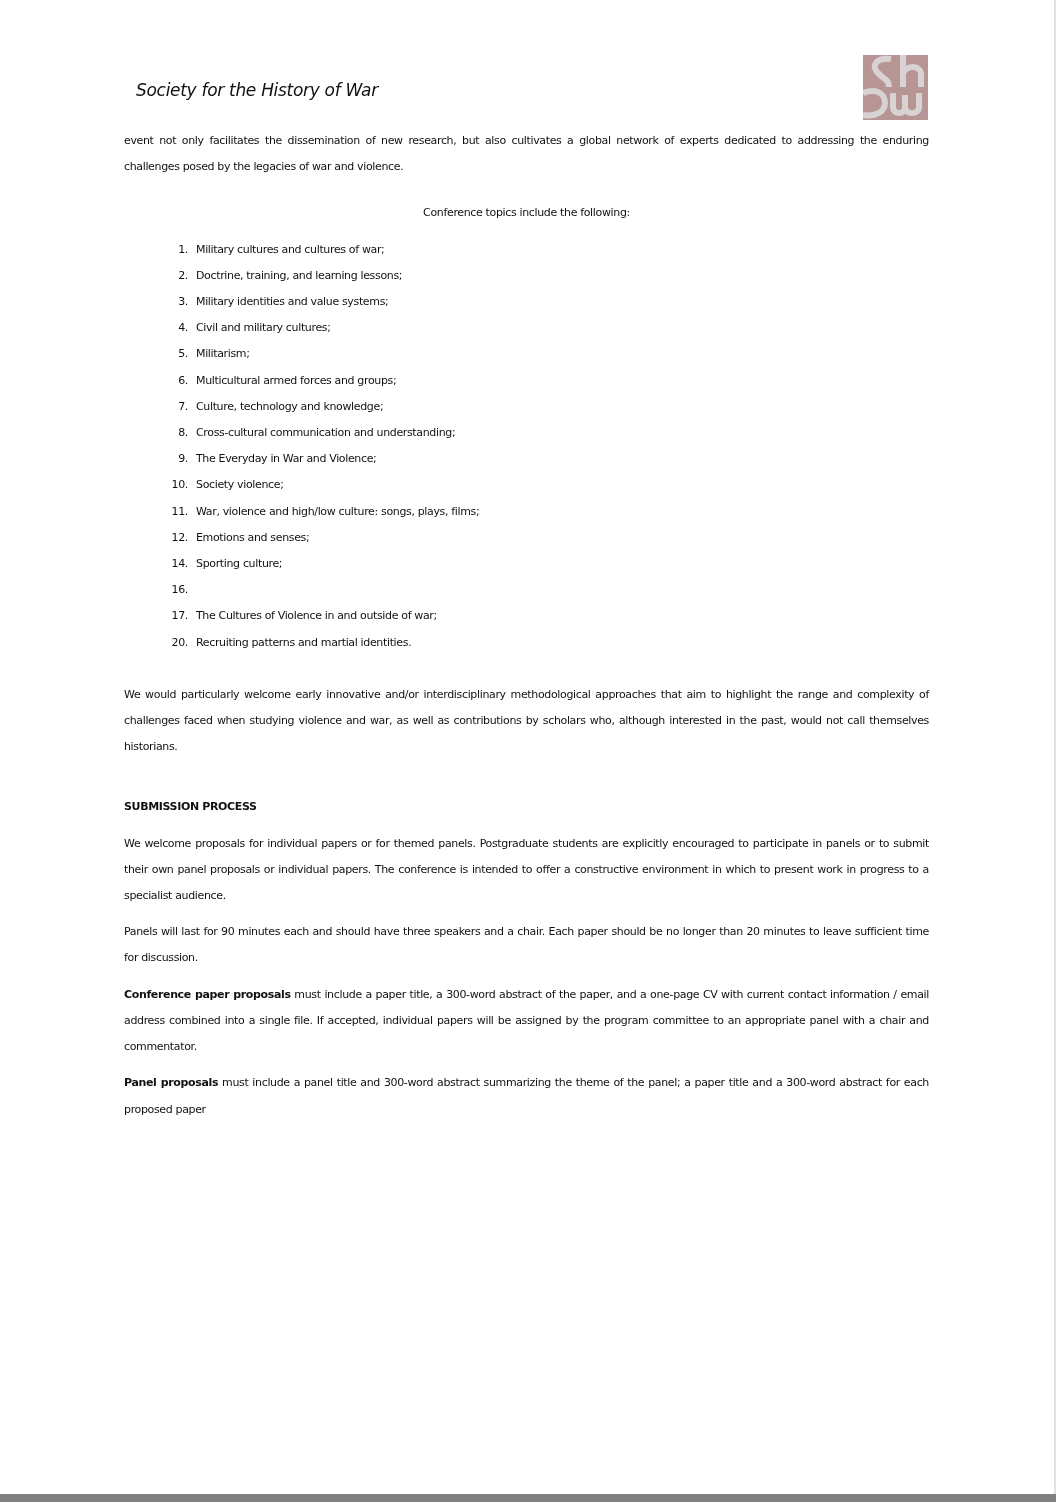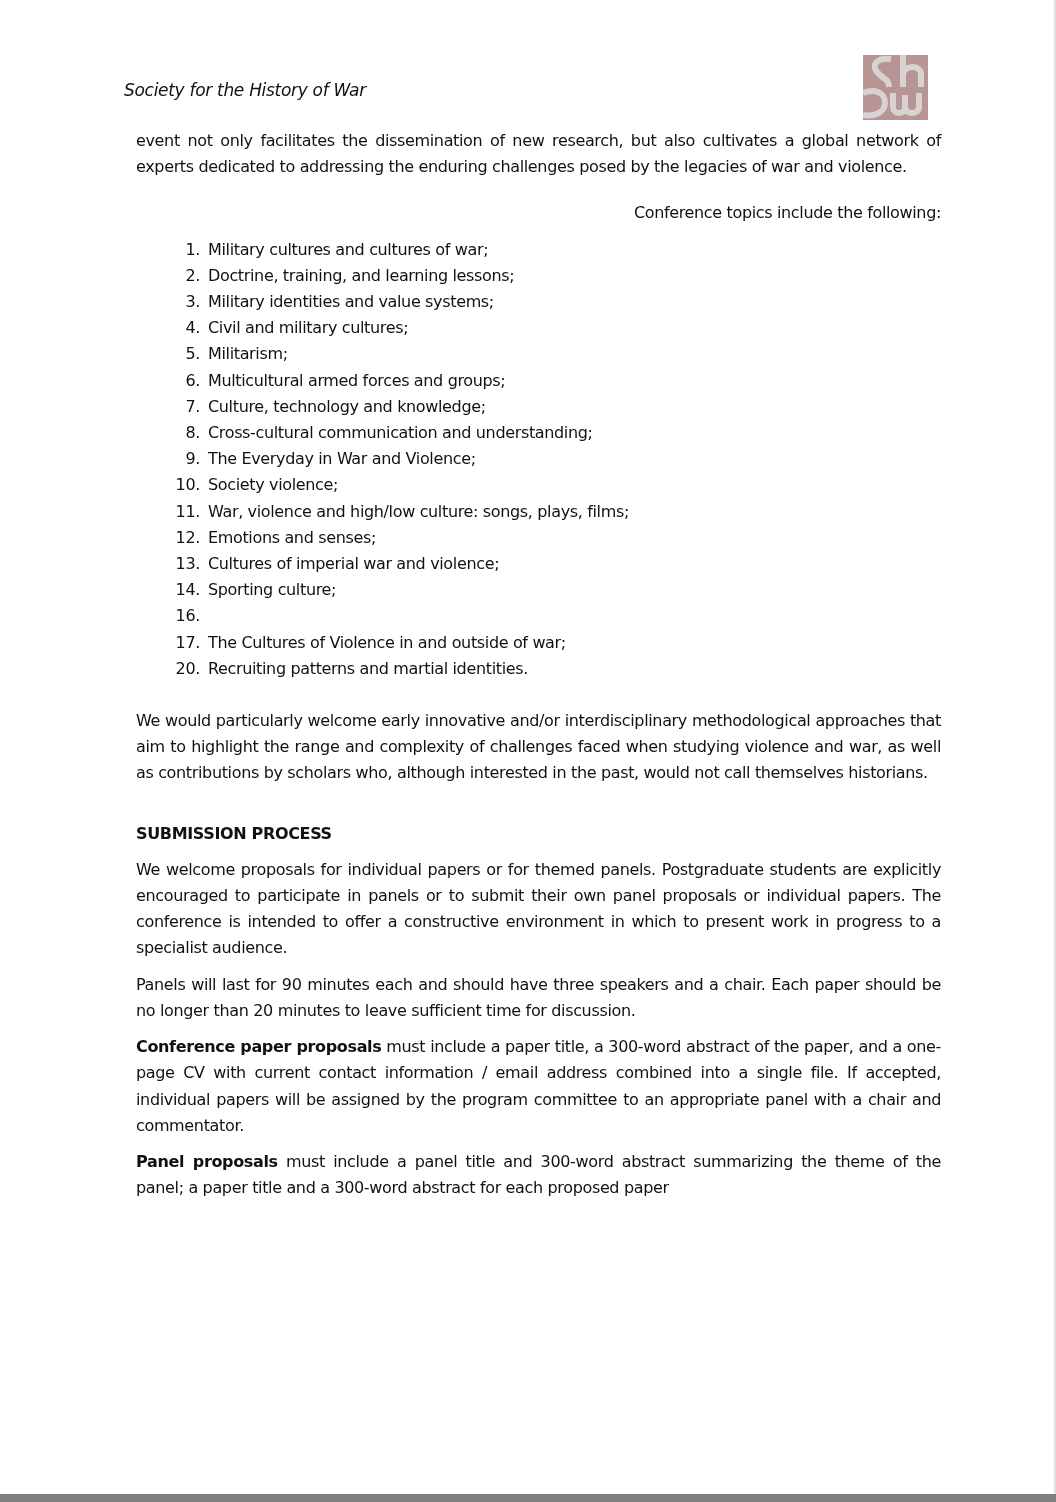--- a/index.html
+++ b/index.html
@@ -1,22 +1,22 @@
 <!DOCTYPE html>
 <html><head>
   <meta charset="utf-8">
   <style>
     html, body { margin: 0; padding: 0; }
     body { width: 1056px; height: 1502px; background: #808080; position: relative; overflow: hidden; }
     .page { position: absolute; left: 0; top: 0; width: 1054px; height: 1494px; background: #ffffff; border-right: 2px solid #e0e0e0; }
-    .header-title { position: absolute; left: 124px; top: 80px; font-family: "DejaVu Sans", sans-serif; font-style: italic; font-size: 17px; color: #111; letter-spacing: -0.3px; }
+    .header-title { position: absolute; left: 136px; top: 80px; font-family: "DejaVu Sans", sans-serif; font-style: italic; font-size: 17px; color: #111; letter-spacing: -0.3px; }
     .logo { position: absolute; left: 863px; top: 55px; width: 65px; height: 65px; background: #b79595; overflow: hidden; }
-    .content { position: absolute; left: 136px; top: 128px; width: 805px; font-family: "DejaVu Sans", sans-serif; font-size: 16px; line-height: 26.2px; color: #111; letter-spacing: -0.35px; }
+    .content { position: absolute; left: 124px; top: 128px; width: 805px; font-family: "DejaVu Sans", sans-serif; font-size: 11px; line-height: 26.2px; color: #111; letter-spacing: -0.35px; }
     .content p { margin: 0 0 10px 0; text-align: justify; }
-    .content p.left { text-align: right; margin-top: 20px; }
+    .content p.left { text-align: center; margin-top: 20px; }
     ol.topics { margin: 0 0 26px 0; padding: 0; list-style: none; }
     ol.topics li { display: flex; }
     ol.topics li .num { width: 64px; text-align: right; padding-right: 0; box-sizing: border-box; }
     ol.topics li .txt { padding-left: 8px; }
     .heading { font-weight: bold; margin: 0; }
     .spacer { height: 24px; }
     b { font-weight: bold; }
   </style>
 </head>
 <body>
@@ -80,24 +80,20 @@
         </li>
       <li>
           <span class="num">11.</span>
           <span class="txt">War, violence and high/low culture: songs, plays, films;</span>
         </li>
       <li>
           <span class="num">12.</span>
           <span class="txt">Emotions and senses;</span>
         </li>
       <li>
-          <span class="num">13.</span>
-          <span class="txt">Cultures of imperial war and violence;</span>
-        </li>
-      <li>
           <span class="num">14.</span>
           <span class="txt">Sporting culture;</span>
         </li>
       <li>
           <span class="num">16.</span>
         </li>
       <li>
           <span class="num">17.</span>
           <span class="txt">The Cultures of Violence in and outside of war;</span>
         </li>

